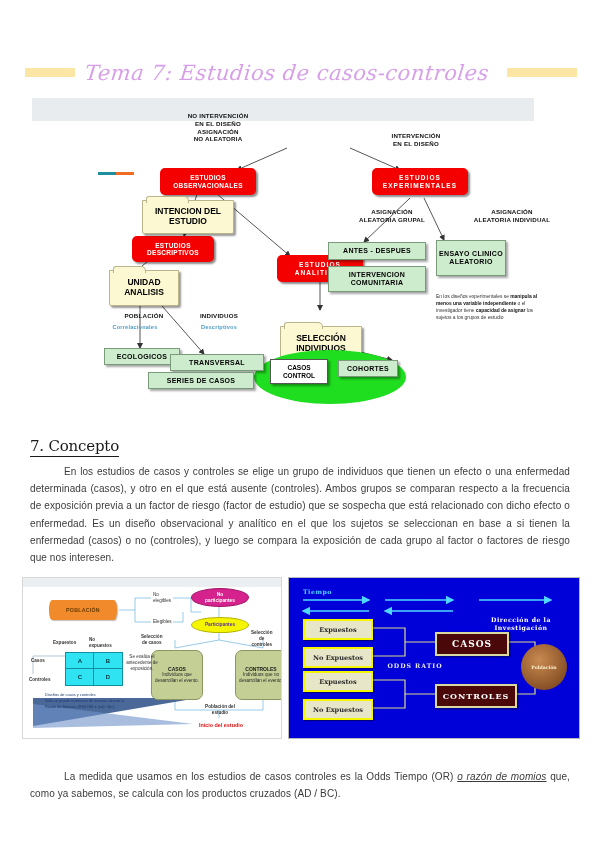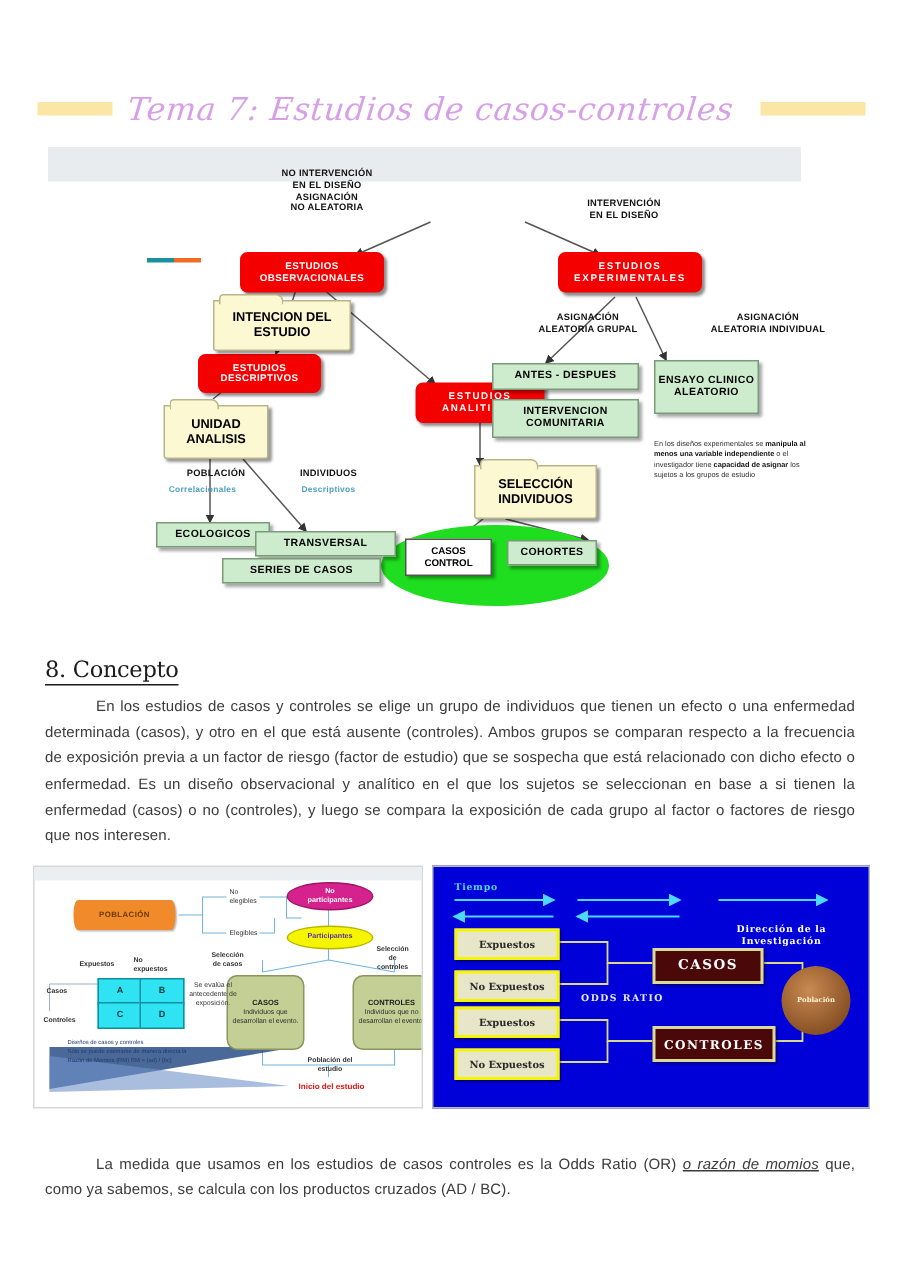--- a/index.html
+++ b/index.html
@@ -242,21 +242,21 @@
     <div>EN EL DISEÑO</div>
   </div>
 
   <div class="node n-red" style="left:128px;top:70px;width:96px;height:27px;">ESTUDIOS OBSERVACIONALES</div>
   <div class="node n-red spaced" style="left:340px;top:70px;width:96px;height:27px;">ESTUDIOS EXPERIMENTALES</div>
   <div class="node n-red" style="left:100px;top:138px;width:82px;height:26px;">ESTUDIOS DESCRIPTIVOS</div>
   <div class="node n-red spaced" style="left:245px;top:157px;width:86px;height:27px;">ESTUDIOS ANALITICOS</div>
 
   <div class="node n-folder" style="left:110px;top:102px;width:92px;height:34px;">INTENCION DEL ESTUDIO</div>
   <div class="node n-folder" style="left:77px;top:172px;width:70px;height:36px;">UNIDAD ANALISIS</div>
-  <div class="node n-folder" style="left:248px;top:212px;width:82px;height:36px;margin-left:36px;">SELECCIÓN INDIVIDUOS</div>
+  <div class="node n-folder" style="left:248px;top:228px;width:82px;height:36px;">SELECCIÓN INDIVIDUOS</div>
 
   <div class="lbl" style="left:72px;top:214px;width:80px;">POBLACIÓN</div>
   <div class="lbl lbl-blue" style="left:58px;top:226px;width:90px;">Correlacionales</div>
   <div class="lbl" style="left:150px;top:214px;width:74px;">INDIVIDUOS</div>
   <div class="lbl lbl-blue" style="left:150px;top:226px;width:74px;">Descriptivos</div>
 
   <div class="ellipse" style="left:222px;top:252px;width:152px;height:54px;"></div>
 
   <div class="node n-green" style="left:72px;top:250px;width:76px;height:17px;">ECOLOGICOS</div>
   <div class="node n-green" style="left:138px;top:256px;width:94px;height:17px;">TRANSVERSAL</div>
@@ -274,21 +274,21 @@
   </div>
   <div class="node n-green" style="left:296px;top:144px;width:98px;height:18px;">ANTES - DESPUES</div>
   <div class="node n-green" style="left:296px;top:168px;width:98px;height:26px;">INTERVENCION COMUNITARIA</div>
   <div class="node n-green" style="left:404px;top:142px;width:70px;height:36px;">ENSAYO CLINICO ALEATORIO</div>
 
   <div class="note" style="left:404px;top:196px;">
     <span>En los diseños experimentales se </span><b>manipula al menos una variable independiente</b><span> o el investigador tiene </span><b>capacidad de asignar</b><span> los sujetos a los grupos de estudio</span>
   </div>
 </div>
 
-<div class="sec-head">8. Concepto</div>
+<div class="sec-head">7. Concepto</div>
 
 <div class="para" id="para-concepto">En los estudios de casos y controles se elige un grupo de individuos que tienen un efecto o una enfermedad determinada (casos), y otro en el que está ausente (controles). Ambos grupos se comparan respecto a la frecuencia de exposición previa a un factor de riesgo (factor de estudio) que se sospecha que está relacionado con dicho efecto o enfermedad. Es un diseño observacional y analítico en el que los sujetos se seleccionan en base a si tienen la enfermedad (casos) o no (controles), y luego se compara la exposición de cada grupo al factor o factores de riesgo que nos interesen.</div>
 
 <div class="fig-left">
   <div class="fl-band"></div>
 
   <svg width="258" height="160">
     <g stroke="#6fb4dd" stroke-width=".7" fill="none">
       <path d="M96,32 L112,32 L112,20 L128,20"></path>
       <path d="M112,32 L112,44 L128,44"></path>
@@ -410,14 +410,14 @@
   <div class="fr-tag" style="left:14px;top:93px;width:66px;height:17px;">Expuestos</div>
   <div class="fr-tag" style="left:14px;top:121px;width:66px;height:17px;">No Expuestos</div>
 
   <div class="fr-dark" style="left:146px;top:54px;width:70px;height:20px;">CASOS</div>
   <div class="fr-dark" style="left:146px;top:106px;width:78px;height:20px;font-size:8px;">CONTROLES</div>
 
   <div class="fr-pop" style="left:232px;top:66px;">Población</div>
 </div>
 
 <div class="para" id="para-or">
-  <span>La medida que usamos en los estudios de casos controles es la Odds Ratio (OR) </span><i>o razón de momios</i><span> que, como ya sabemos, se calcula con los productos cruzados (AD / BC).</span>
+  <span>La medida que usamos en los estudios de casos controles es la Odds Tiempo (OR) </span><i>o razón de momios</i><span> que, como ya sabemos, se calcula con los productos cruzados (AD / BC).</span>
 </div>
 
 </body></html>

